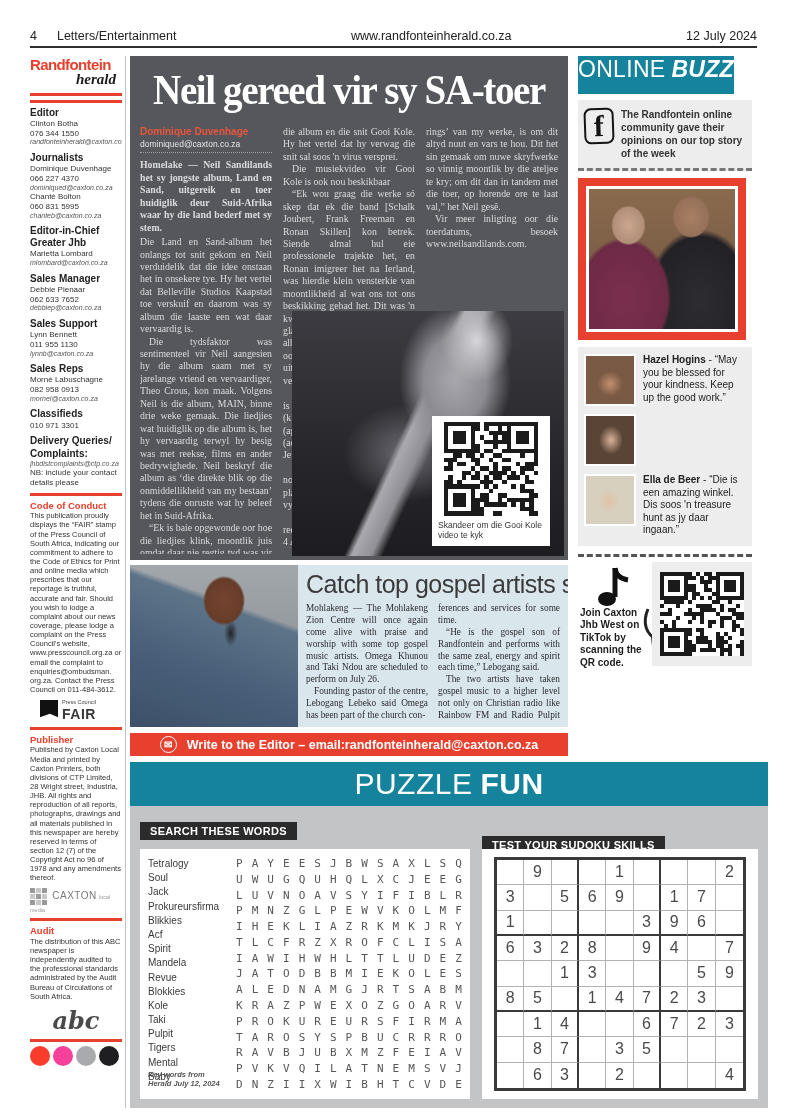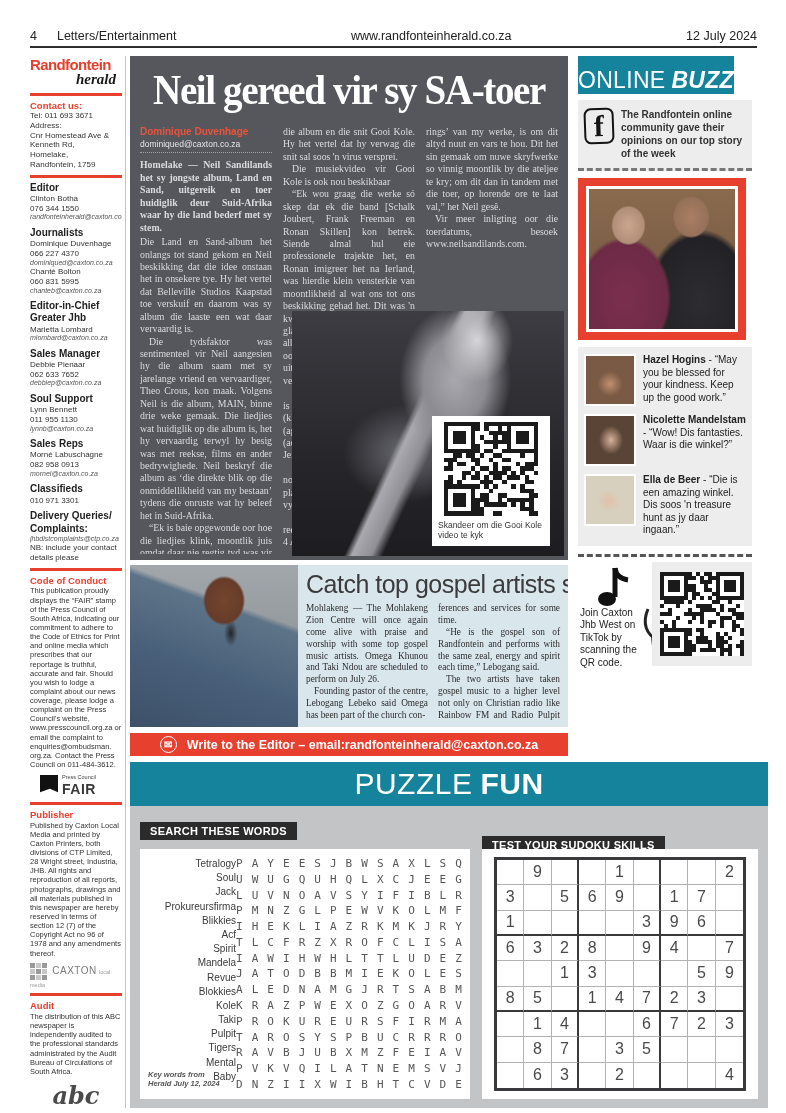--- a/index.html
+++ b/index.html
@@ -107,36 +107,36 @@
               justify-content:center; font-size:30px; letter-spacing:0.5px; }
   .pzbanner b { margin-left:8px; }
   .pzone { position:absolute; left:130px; top:806px; width:638px; height:302px; background:#c3c4c6; }
   .pz-label { position:absolute; background:#2b2b2b; color:#fff; font-weight:bold;
               font-size:11px; padding:3px 10px; letter-spacing:0.3px; }
   .ws-label { left:10px; top:16px; }
   .sud-label { left:352px; top:30px; }
   .ws-panel { position:absolute; left:10px; top:43px; width:330px; height:250px; background:#fff;
               display:flex; padding:8px; }
   .ws-words { width:88px; font-size:10px; color:#3a3a3a; position:relative; }
-  .ws-words p { line-height:1.42;text-align:right; }
+  .ws-words p { line-height:1.42; }
   .ws-note { position:absolute; bottom:2px; left:0; font-size:7.5px; font-style:italic;
              font-weight:bold; color:#555; line-height:1.3; white-space:pre-line; }
   .ws-grid { flex:1; display:flex; flex-direction:column; justify-content:space-between;
              font-family:"DejaVu Sans Mono", monospace; font-size:11px; color:#57575a; }
   .ws-row { display:flex; justify-content:space-between; }
   .sud-panel { position:absolute; left:352px; top:43px; width:276px; height:250px; background:#fff; }
   .sudoku { display:grid; grid-template-columns:repeat(9,1fr); grid-template-rows:repeat(9,1fr);
             width:252px; height:234px; margin:8px auto; border:3px solid #3a3a3c; }
   .sudoku .sc { display:flex; align-items:center; justify-content:center;
                 font-size:16px; color:#4a4a4c; }
 
   
   .buzz { position:absolute; left:578px; top:56px; width:176px; }
   .buzz-head { width:156px; height:38px; background:#15839b; color:#fff; display:flex;
-               align-items:flex-end; justify-content:center; font-size:23px; letter-spacing:0.3px; }
+               align-items:flex-start; justify-content:center; font-size:23px; letter-spacing:0.3px; }
   .buzz-head b { margin-left:6px;font-style:italic; }
   .fb-panel { margin-top:6px; width:174px; background:#ededee; padding:8px 6px;
               display:flex; gap:7px; border-bottom:3px dashed #777; }
   .fb-icon { width:30px; height:36px; border:2.5px solid #141414; border-radius:7px;
              font-family:"Liberation Serif",serif; font-weight:bold; font-size:30px;
              text-align:center; line-height:32px; color:#141414; flex-shrink:0; transform:rotate(-2deg); }
   .fb-text { font-size:10px; font-weight:bold; color:#333; line-height:1.3; }
   .story-box { margin-top:7px; width:168px; background:#e8402f; padding:8px; }
   .story-photo { width:152px; height:146px; border:3px solid #fff;
     background:
@@ -152,21 +152,21 @@
   .av0 { background:radial-gradient(16px 18px at 50% 48%, #c9a286 0%, #8a6850 75%), #5a6a52; }
   .av1 { background:radial-gradient(16px 16px at 50% 58%, #c28f6e 0%, #7a5a44 78%), #55372e; }
   .av2 { background:radial-gradient(15px 18px at 52% 50%, #d8b39a 0%, #5a4436 80%), #7fa5b5; }
   .av3 { background:radial-gradient(17px 16px at 48% 52%, #e0c2a8 0%, #d7d0be 70%), #b98a5e; }
   .ctext { font-size:10px; line-height:1.26; color:#222; }
   .cname { font-weight:bold; }
   .tiktok { margin-top:8px; position:relative; width:174px; height:112px;
             border-top:3px dashed #555; }
   .tt-note { position:absolute; left:10px; top:6px; }
   .tt-text { position:absolute; left:2px; top:50px; width:66px; font-size:10px;
-             font-weight:normal; color:#1c1c1c; line-height:1.25; }
+             font-weight:bold; color:#1c1c1c; line-height:1.25; }
   .tt-arrow { position:absolute; left:62px; top:50px; }
   .tt-qrpanel { position:absolute; right:0; top:5px; width:100px; height:104px;
                 background:#ededee; display:flex; align-items:center; justify-content:center; }
   .qr-small { display:grid; grid-template-columns:repeat(21,1fr); width:84px; height:84px; background:#fff; }
   .qr-small i { display:block; }
   .qr-small i.b { background:#1a1a1a; }
 </style>
 </head>
 <body>
 
@@ -179,28 +179,20 @@
     <span class="ph-date">12 July 2024</span>
   </div>
 
   <aside class="sidebar">
     <div class="logo">
       <div class="logo-1">Randfontein</div>
       <div class="logo-2">herald</div>
     </div>
     <div class="sb-div"></div>
     <div id="sb-blocks">
-        <div class="sb-block">
-          <div class="sb-head red">Contact us:</div>
-          <p>Tel: 011 693 3671</p>
-          <p>Address:</p>
-          <p>Cnr Homestead Ave &amp; Kenneth Rd,</p>
-          <p>Homelake,</p>
-          <p>Randfontein, 1759</p>
-        </div>
         <div class="sb-div"></div>
         <div class="sb-block">
           <div class="sb-head">Editor</div>
           <p>Clinton Botha</p>
           <p>076 344 1550</p>
           <p class="email">randfonteinherald@caxton.co.za</p>
         </div>
         <div class="sb-block">
           <div class="sb-head">Journalists</div>
           <p>Dominique Duvenhage</p>
@@ -215,21 +207,21 @@
           <p>Marietta Lombard</p>
           <p class="email">mlombard@caxton.co.za</p>
         </div>
         <div class="sb-block">
           <div class="sb-head">Sales Manager</div>
           <p>Debbie Pienaar</p>
           <p>062 633 7652</p>
           <p class="email">debbiep@caxton.co.za</p>
         </div>
         <div class="sb-block">
-          <div class="sb-head">Soul Support</div>
+          <div class="sb-head">Sales Support</div>
           <p>Lynn Bennett</p>
           <p>011 955 1130</p>
           <p class="email">lynnb@caxton.co.za</p>
         </div>
         <div class="sb-block">
           <div class="sb-head">Sales Reps</div>
           <p>Morné Labuschagne</p>
           <p>082 958 0913</p>
           <p class="email">mornel@caxton.co.za</p>
         </div>
@@ -307,21 +299,21 @@
   <section class="article">
     <div class="headline">Neil gereed vir sy SA-toer</div>
     <div class="art-cols">
       <div class="art-col">
         <div class="byline">
           <div class="byline-name">Dominique Duvenhage</div>
           <div class="byline-email">dominiqued@caxton.co.za</div>
         </div>
         <p class="lead">Homelake — Neil Sandilands het sy jongste album, Land en Sand, uitgereik en toer huidiglik deur Suid-Afrika waar hy die land bederf met sy stem.</p>
         <div>
-            <p>Die Land en Sand-album het onlangs tot stand gekom en Neil beskikking dat die idee onstaan het in onsekere tye. Hy het vertel dat Belleville Studios Kaapstad toe verskuif en daarom was sy album die laaste een wat daar vervaardig is.</p>
+            <p>Die Land en Sand-album het onlangs tot snit gekom en Neil verduidelik dat die idee onstaan het in onsekere tye. Hy het vertel dat Belleville Studios Kaapstad toe verskuif en daarom was sy album die laaste een wat daar vervaardig is.</p>
             <p>Die tydsfaktor was sentimenteel vir Neil aangesien hy die album saam met sy jarelange vriend en vervaardiger, Theo Crous, kon maak. Volgens Neil is die album, MAIN, binne drie weke gemaak. Die liedjies wat huidiglik op die album is, het hy vervaardig terwyl hy besig was met reekse, films en ander bedrywighede. Neil beskryf die album as ‘die direkte blik op die onmiddellikheid van my bestaan’ tydens die onruste wat hy beleef het in Suid-Afrika.</p>
             <p>“Ek is baie opgewonde oor hoe die liedjies klink, moontlik juis omdat daar nie regtig tyd was vir te diep dink nie,” het hy vertel.</p>
           </div>
       </div>
       <div class="art-col">
         <div>
             <p>die album en die snit Gooi Kole. Hy het vertel dat hy verwag die snit sal soos 'n virus versprei.</p>
             <p>Die musiekvideo vir Gooi Kole is ook nou beskikbaar</p>
             <p>“Ek wou graag die werke só skep dat ek die band [Schalk Joubert, Frank Freeman en Ronan Skillen] kon betrek. Siende almal hul eie professionele trajekte het, en Ronan imigreer het na Ierland, was hierdie klein vensterkie van moontlikheid al wat ons tot ons beskikking gehad het. Dit was 'n kwessie van ‘doen dit nou of glad nie’. Hulle het almal op die album gespeel en sal natuurlik ook sorg vir die lewendige uitvoering daarvan,” het Neil verduidelik.</p>
             <p>Ander musikante op die album is Melissa van der Spuy (klawers), Inge Beckmann (agtergrondsanger), Theo Crous (addisionele kitaar) en David Jenkins (Zulu konsertina).</p>
@@ -1201,21 +1193,20 @@
     <div class="story-box">
       <div class="story-photo"></div>
     </div>
     <div class="comments">
       <div class="comment">
         <div class="avatar av1"></div>
         <div class="ctext"><span class="cname">Hazel Hogins</span> <span>- “May you be blessed for your kindness. Keep up the good work.”</span></div>
       </div>
       <div class="comment">
         <div class="avatar av2"></div>
-        <div class="ctext"><span class="cname">Nicolette Mandelstam</span> <span>- “Wow! Dis fantasties. Waar is die winkel?”</span></div>
       </div>
       <div class="comment">
         <div class="avatar av3"></div>
         <div class="ctext"><span class="cname">Ella de Beer</span> <span>- “Die is een amazing winkel. Dis soos 'n treasure hunt as jy daar ingaan.”</span></div>
       </div>
     </div>
     <div class="tiktok">
       <svg class="tt-note" width="44" height="46" viewBox="0 0 44 46">
         <path d="M27 5 c 1 8 6 11 13 12" fill="none" stroke="#111" stroke-width="5"></path>
         <line x1="27" y1="5" x2="27" y2="34" stroke="#111" stroke-width="5"></line>

